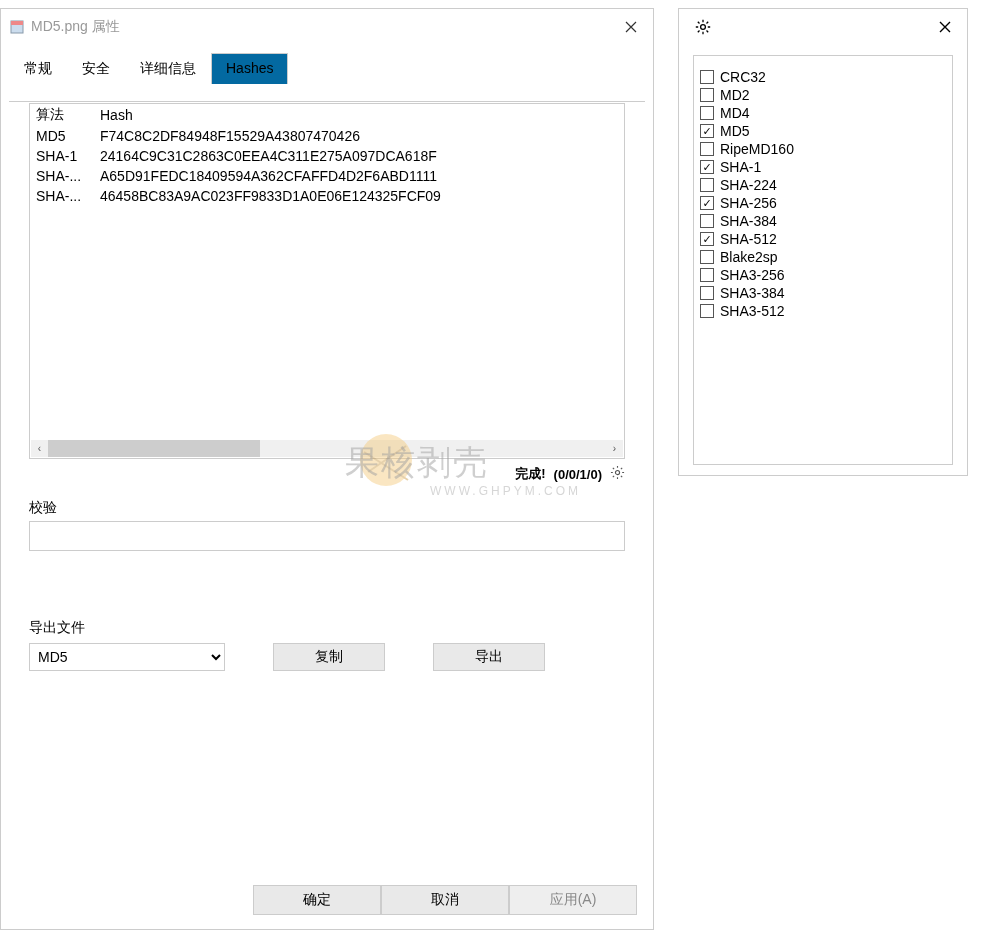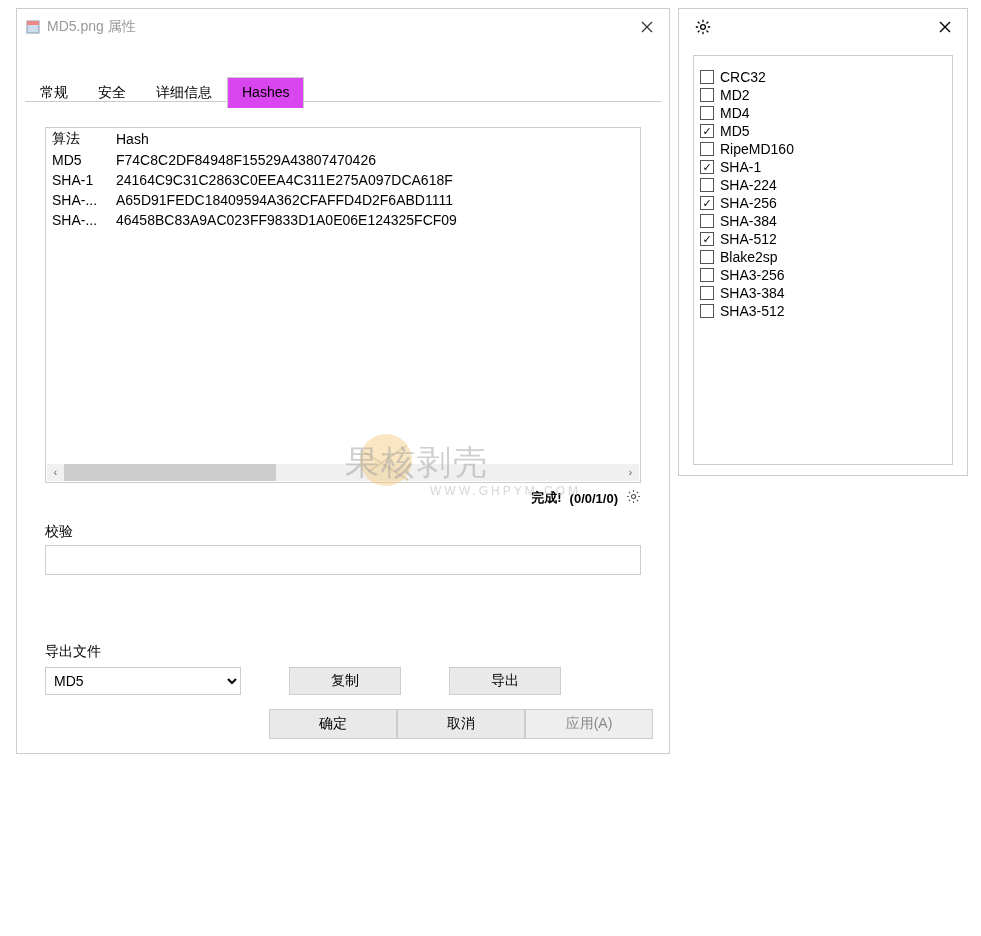--- a/index.html
+++ b/index.html
@@ -11,22 +11,22 @@
   width: 981px;
   height: 936px;
   position: relative;
 }
 .window {
   position: absolute;
   background: #fff;
   border: 1px solid #ccc;
 }
 .main-window {
-  left: 16px; top: 8px;
-  width: 654px; height: 746px;
+  left: 0; top: 8px;
+  width: 654px; height: 922px;
 }
 .settings-window {
   left: 678px; top: 8px;
   width: 290px; height: 468px;
 }
 .titlebar {
   display: flex;
   align-items: center;
   height: 36px;
   padding: 0 0 0 8px;
@@ -58,34 +58,34 @@
   display: flex;
   align-items: center;
   justify-content: center;
   cursor: pointer;
 }
 .gear-btn svg { width: 16px; height: 16px; }
 .tabs {
   display: flex;
   padding: 0 8px;
   border-bottom: 1px solid transparent;
-  margin-top: 32px;
+  margin-top: 8px;
 }
 .tab {
   padding: 6px 14px;
   font-size: 14px;
   cursor: pointer;
   border: 1px solid transparent;
   border-bottom: none;
   position: relative;
   color: #000;
 }
 .tab.active {
   border-color: #ccc;
-  background: #d946ef;
+  background: #0369a1;
   z-index: 2;
 }
 .tab-line {
   position: absolute;
   left: 8px; right: 8px;
   top: 92px;
   border-top: 1px solid #ccc;
   z-index: 1;
 }
 .content {

